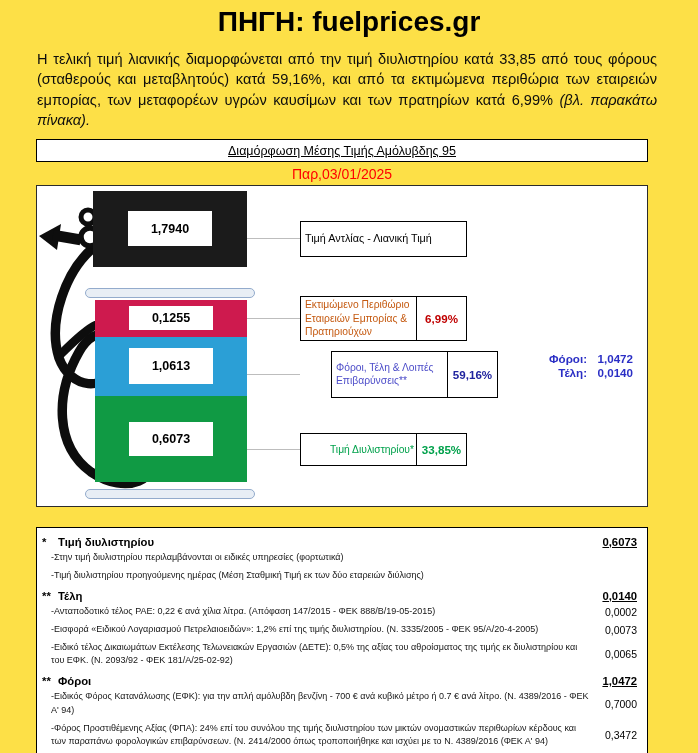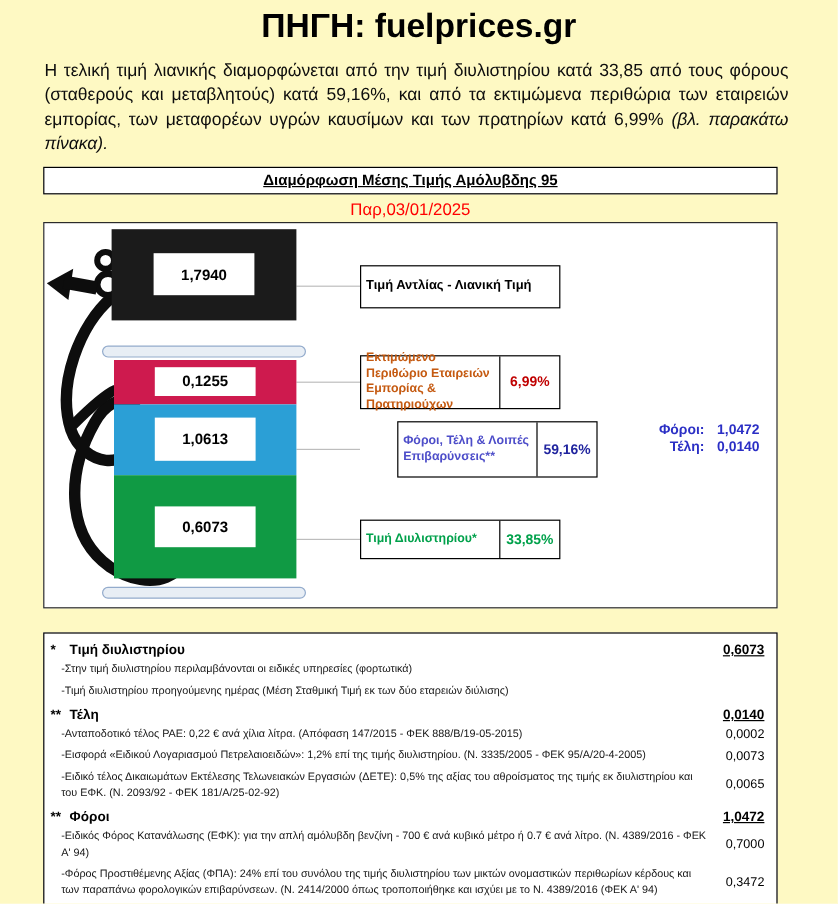--- a/index.html
+++ b/index.html
@@ -1,33 +1,33 @@
 <!DOCTYPE html>
 <html><head>
 <meta charset="utf-8">
 <style>
   * { margin:0; padding:0; box-sizing:border-box; }
   body { background:#fff; }
   .page{
-    position:relative; width:698px; height:753px; background:#fef9c3;
+    position:relative; width:698px; height:753px; background:#fde047;
     font-family:"Liberation Sans", sans-serif; color:#000; overflow:hidden;
   }
   .title{
     margin-top:6px; text-align:center; font-size:28px; font-weight:800; color:#000;
   }
   .intro{
     margin:11px 41px 0 37px; font-size:14.6px; line-height:1.4;
     text-align:justify; color:#0d0d0d;
   }
   .intro em{ font-style:italic; }
   .hdr-box{
     margin:8px 0 0 36px; width:612px; border:1.2px solid #000;
     text-align:center; padding:1px 0 2px; background:#fff;
   }
-  .hdr-text{ font-size:12.5px; font-weight:700; text-decoration:underline; }
+  .hdr-text{ font-size:12.5px; font-weight:400; text-decoration:underline; }
   .date{
     width:612px; margin:4px 0 0 36px; text-align:center;
     color:#ff0000; font-size:14px;
   }
   .diagram{
     position:relative; margin:3px 0 0 36px; width:612px; height:322px;
     border:1.6px solid #2b2b2b; background:#fff;
   }
   .hose-svg{ position:absolute; left:0; top:0; z-index:1; }
   .seg{
@@ -59,21 +59,21 @@
   .c1{ top:52px; } .c2{ top:132px; } .c3{ top:188px; } .c4{ top:263px; }
   .lbl-box{
     position:absolute; left:263px; width:167px; border:1.4px solid #000;
     display:flex; background:#fff; z-index:2;
   }
   .lb-retail{ top:35px; height:36px; }
   .lb-margin{ top:110px; height:45px; }
   .lb-taxes{ top:165px; height:47px;margin-left:31px; }
   .lb-refinery{ top:247px; height:33px; }
   .lbl-text{
-    flex:1; padding:2px 2px 2px 4px; font-size:10.3px; font-weight:700;
+    flex:1; padding:2px 2px 2px 4px; font-size:10.3px; font-weight:400;
     line-height:1.28; display:flex; flex-direction:column; justify-content:center;
   }
   .lb-retail .lbl-text{ font-size:10.8px; color:#000; }
   .pct{
     width:50px; border-left:1.4px solid #000; display:flex;
     align-items:center; justify-content:center; font-size:11.6px; font-weight:700;
   }
   .side-vals{
     position:absolute; right:14px; top:166px; font-size:11.6px; font-weight:600;
   }
@@ -167,21 +167,21 @@
       <div class="lbl-text" style="color: rgb(197, 90, 17);">Εκτιμώμενο Περιθώριο Εταιρειών Εμπορίας &amp; Πρατηριούχων</div>
       <div class="pct" style="color: rgb(192, 0, 0);">6,99%</div>
     </div>
 
     <div class="lbl-box lb-taxes">
       <div class="lbl-text" style="color: rgb(77, 77, 201);">Φόροι, Τέλη &amp; Λοιπές Επιβαρύνσεις**</div>
       <div class="pct" style="color: rgb(31, 35, 158);">59,16%</div>
     </div>
 
     <div class="lbl-box lb-refinery">
-      <div class="lbl-text" style="color: rgb(0, 161, 75);">Τιμή Διυλιστηρίου*</div>
+      <div class="lbl-text" style="color: rgb(0, 161, 75); text-align: right;">Τιμή Διυλιστηρίου*</div>
       <div class="pct" style="color: rgb(0, 161, 75);">33,85%</div>
     </div>
 
     <div class="side-vals" style="color: rgb(43, 47, 197);">
       <div class="side-row">
         <span class="sv-label">Φόροι:</span>
         <span class="sv-value">1,0472</span>
       </div>
       <div class="side-row">
         <span class="sv-label">Τέλη:</span>

